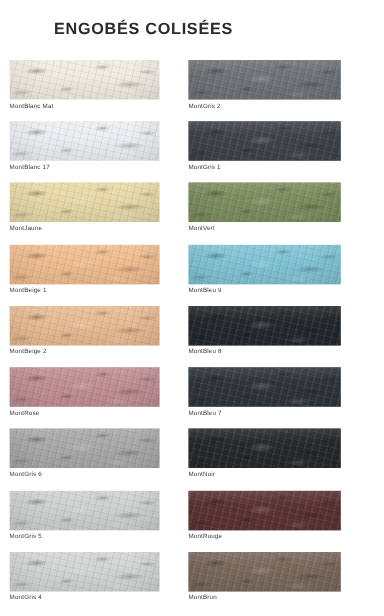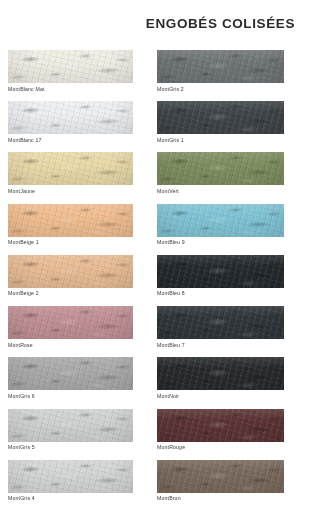--- a/index.html
+++ b/index.html
@@ -18,31 +18,32 @@
 
   .page {
     position: relative;
     width: 295px;
     height: 513px;
     background: #ffffff;
     box-sizing: border-box;
   }
 
   .page-title {
-    text-align: right;
+    text-align: left;
     font-size: 13.5px;
     font-weight: bold;
     letter-spacing: 0.6px;
     color: #2b2b2b;
     margin: 0;
     padding-top: 17px;
     padding-bottom: 0;
     font-family: "Liberation Sans", sans-serif;
     text-transform: uppercase;
     line-height: 1;
+    padding-left: 45px;
   }
 
   .columns {
     position: absolute;
     top: 50px;
     left: 0;
     width: 295px;
     display: flex;
     flex-direction: row;
     align-items: flex-start;

